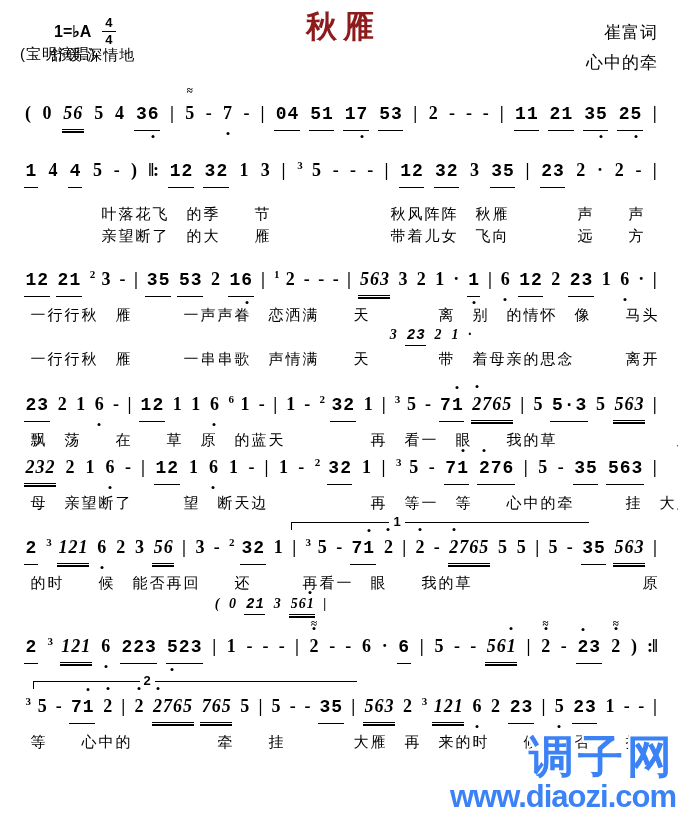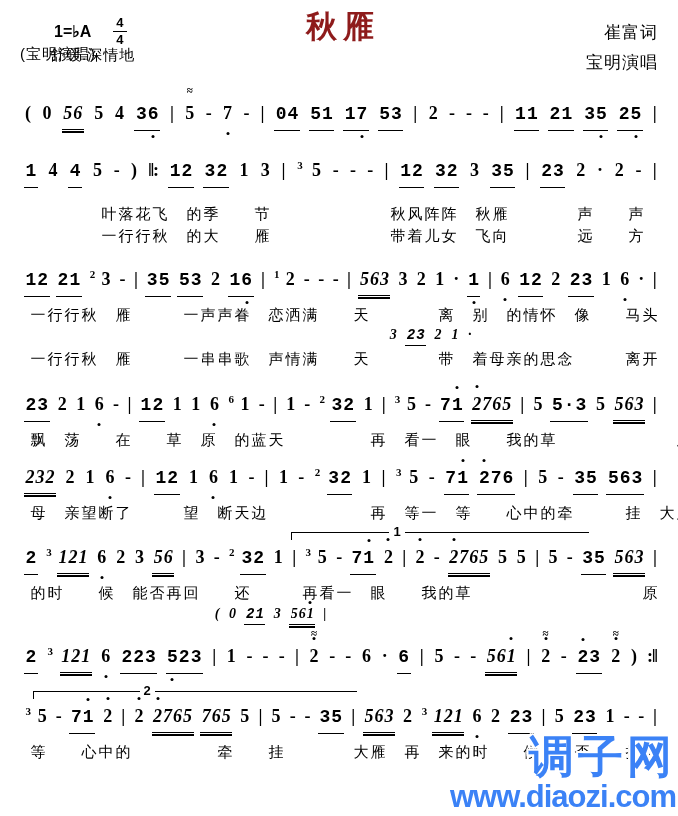--- a/index.html
+++ b/index.html
@@ -8,21 +8,21 @@
     background:#ffffff;color:#000;
     font-family:"Liberation Serif", serif;
   }
   .page{padding:6px 12px 0 20px;position:relative;}
 
   
   .hdr{position:relative;height:76px;}
   .keyline{
     position:absolute;left:34px;top:10px;
     font-size:16px;font-weight:bold;font-family:"Liberation Sans",sans-serif;
-    display:flex;align-items:center;gap:22px;
+    display:flex;align-items:center;gap:11px;
   }
   .meter{display:inline-block;text-align:center;line-height:1.05;font-size:13px;font-weight:bold;}
   .meter .num{display:block;border-bottom:1.5px solid #000;padding:0 3px 1px;}
   .meter .den{display:block;padding-top:1px;}
   .tempo{
     position:absolute;left:30px;top:40px;
     font-size:15px;font-family:"Liberation Sans",sans-serif;letter-spacing:1px;
   }
   .title{
     text-align:center;font-size:31px;font-weight:bold;letter-spacing:6px;
@@ -100,21 +100,21 @@
       <span class="meter">
         <span class="num">4</span>
         <span class="den">4</span>
       </span>
     </div>
     <div class="tempo">舒缓.深情地</div>
     <div class="title" style="color: rgb(142, 27, 27);">秋雁</div>
     <div class="subtitle">(宝明演唱)</div>
     <div class="credits">
       <div>崔富词</div>
-      <div>宝明演唱</div>
+      <div>心中的牵</div>
     </div>
   </div>
 
   <div id="score"><div class="mline" style="margin-top: 14px;">
         <span class="sym">(</span>
         <span class="note"><span class="ch">0</span></span>
         <span class="note u2"><span class="ch">5</span><span class="ch">6</span></span>
         <span class="note"><span class="ch">5</span></span>
         <span class="note"><span class="ch">4</span></span>
         <span class="note u1"><span class="ch">3</span><span class="ch">6<span class="db"></span></span></span>
@@ -162,21 +162,21 @@
         <span class="note u1"><span class="ch">3</span><span class="ch">2</span></span>
         <span class="note"><span class="ch">3</span></span>
         <span class="note u1"><span class="ch">3</span><span class="ch">5</span></span>
         <span class="sym">|</span>
         <span class="note u1"><span class="ch">2</span><span class="ch">3</span></span>
         <span class="note"><span class="ch">2</span></span>
         <span class="sym">·</span>
         <span class="note"><span class="ch">2</span></span>
         <span class="sym">-</span>
         <span class="sym">|</span>
-      </div><div class="lyr" style="margin-left: 12%; margin-top: 11px;">叶落花飞　的季　　节　　　　　　　秋风阵阵　秋雁　　　　声　　声</div><div class="lyr" style="margin-left: 12%; margin-top: 1px;">一行行秋　的大　　雁　　　　　　　带着儿女　飞向　　　　远　　方</div><div class="mline" style="margin-top: 16px;">
+      </div><div class="lyr" style="margin-left: 12%; margin-top: 11px;">叶落花飞　的季　　节　　　　　　　秋风阵阵　秋雁　　　　声　　声</div><div class="lyr" style="margin-left: 12%; margin-top: 1px;">亲望断了　的大　　雁　　　　　　　带着儿女　飞向　　　　远　　方</div><div class="mline" style="margin-top: 16px;">
         <span class="note u1"><span class="ch">1</span><span class="ch">2</span></span>
         <span class="note u1"><span class="ch">2</span><span class="ch">1</span></span>
         <span class="note grace"><span class="ch">2</span></span>
         <span class="note"><span class="ch">3</span></span>
         <span class="sym">-</span>
         <span class="sym">|</span>
         <span class="note u1"><span class="ch">3</span><span class="ch">5</span></span>
         <span class="note u1"><span class="ch">5</span><span class="ch">3</span></span>
         <span class="note"><span class="ch">2</span></span>
         <span class="note u1"><span class="ch">1</span><span class="ch">6<span class="db"></span></span></span>
@@ -233,21 +233,21 @@
         <span class="note"><span class="ch">5</span></span>
         <span class="sym">-</span>
         <span class="note u1"><span class="ch">7</span><span class="ch">1<span class="da"></span></span></span>
         <span class="note u2"><span class="ch">2<span class="da"></span></span><span class="ch">7</span><span class="ch">6</span><span class="ch">5</span></span>
         <span class="sym">|</span>
         <span class="note"><span class="ch">5</span></span>
         <span class="note u1"><span class="ch">5</span><span class="ch">·</span><span class="ch">3</span></span>
         <span class="note"><span class="ch">5</span></span>
         <span class="note u2"><span class="ch">5</span><span class="ch">6</span><span class="ch">3</span></span>
         <span class="sym">|</span>
-      </div><div class="lyr" style="margin-left: 1%; margin-top: 3px;">飘　荡　　在　　草　原　的蓝天　　　　　再　看一　眼　　我的草　　　　　　　原　春风再起</div><div class="mline" style="margin-top: 10px;">
+      </div><div class="lyr" style="margin-left: 1%; margin-top: 3px;">飘　荡　　在　　草　原　的蓝天　　　　　再　看一　眼　　我的草　　　　　　　原　春风再起</div><div class="mline" style="">
         <span class="note u2"><span class="ch">2</span><span class="ch">3</span><span class="ch">2</span></span>
         <span class="note"><span class="ch">2</span></span>
         <span class="note"><span class="ch">1</span></span>
         <span class="note"><span class="ch">6<span class="db"></span></span></span>
         <span class="sym">-</span>
         <span class="sym">|</span>
         <span class="note u1"><span class="ch">1</span><span class="ch">2</span></span>
         <span class="note"><span class="ch">1</span></span>
         <span class="note"><span class="ch">6<span class="db"></span></span></span>
         <span class="note"><span class="ch">1</span></span>

